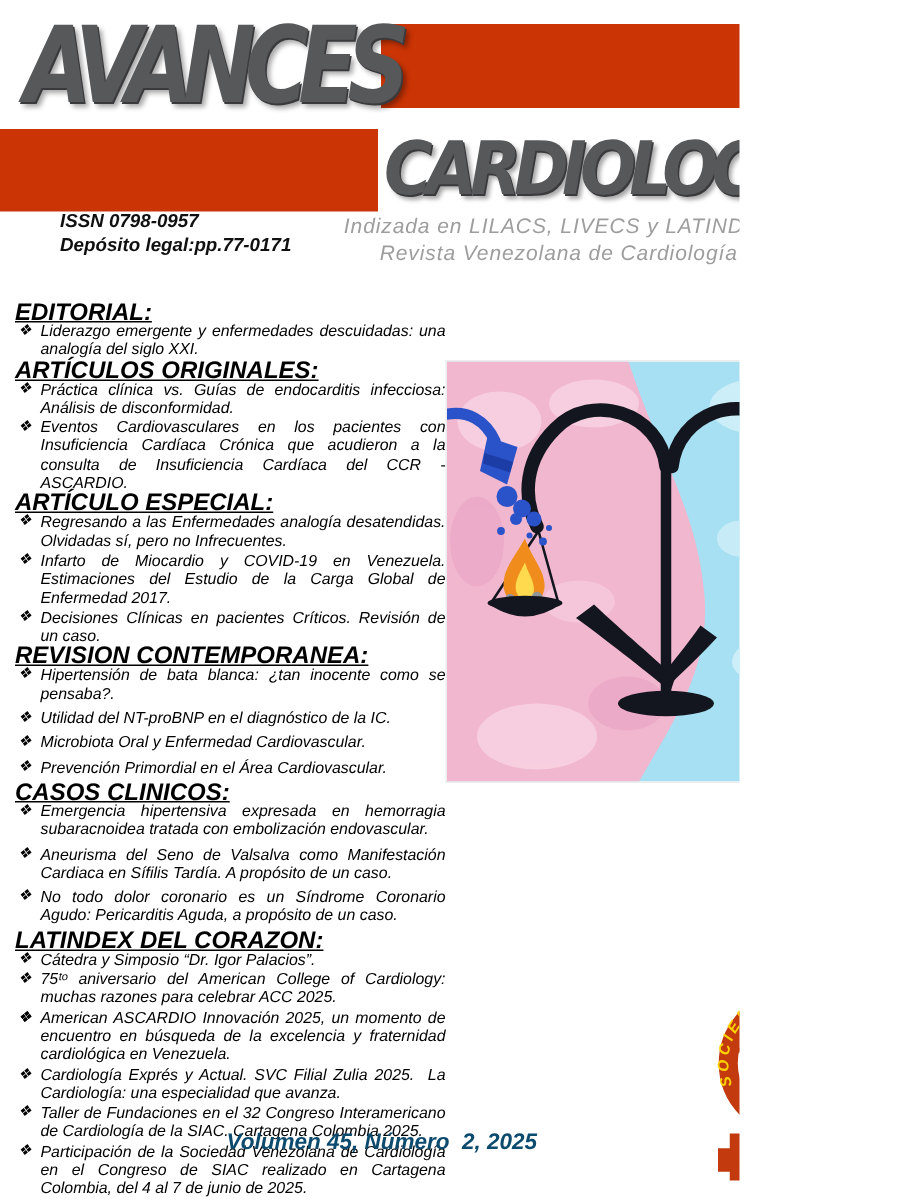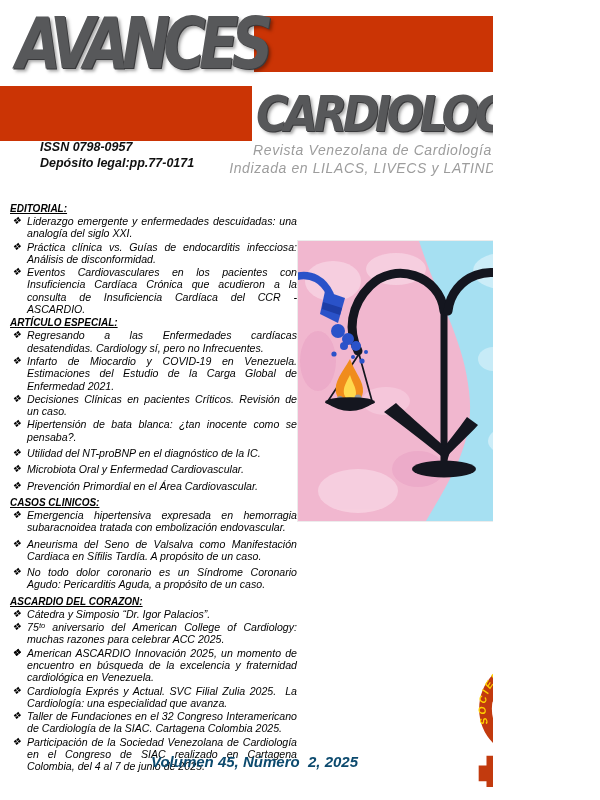--- a/index.html
+++ b/index.html
@@ -25,21 +25,21 @@
     text-shadow:1px 1px 0 #3a3a3c,3px 3px 3px rgba(0,0,0,.35);
     transform:scaleY(1.12);transform-origin:left top;white-space:nowrap;
   }
   .issn{position:absolute;left:8px;top:139px;font-weight:bold;font-size:12.5px;line-height:16px;color:#101010;margin-left:32px;}
   .subtitle{
     position:absolute;left:220px;top:141px;width:305px;text-align:center;
     color:#9d9d9d;font-size:14px;line-height:18px;letter-spacing:.6px;
   }
   
   .toc{position:absolute;left:10px;top:201px;width:287px;font-size:10.6px;line-height:12.3px;}
-  .toc-heading{font-weight:bold;font-size:10px;line-height:13px;text-decoration:underline;margin-top:1px;}
+  .toc-heading{font-weight:bold;font-size:16px;line-height:13px;text-decoration:underline;margin-top:1px;}
   .toc-item{position:relative;padding-left:17px;text-align:justify;margin-bottom:1px;}
   .toc-item .bullet{position:absolute;left:2px;top:0;font-size:10px;}
   .sp .toc-item{margin-bottom:4px;}
   
   .art{position:absolute;left:297px;top:240px;width:300px;height:280px;border:1px solid #ececec;}
   
   .logo{position:absolute;left:465px;top:652px;width:127px;height:142px;}
   
   .footer{position:absolute;left:0;right:0;top:753px;text-align:center;font-weight:bold;font-size:15px;color:#0c4a6e;padding-left:16px;}
 </style>
@@ -52,62 +52,64 @@
   <div class="block block-left"></div>
   <div class="title1">AVANCES</div>
   <div class="title2">CARDIOLOGICOS</div>
 
   <div class="issn">
     <div>ISSN 0798-0957</div>
     <div>Depósito legal:pp.77-0171</div>
   </div>
 
   <div class="subtitle">
+    <div>Indizada en LILACS, LIVECS y LATINDEX</div>
     <div>Revista Venezolana de Cardiología</div>
-    <div>Indizada en LILACS, LIVECS y LATINDEX</div>
   </div>
 
   <div class="toc">
 
     <div class="toc-section">
       <div class="toc-heading">EDITORIAL:</div>
       <div class="toc-item"><span class="bullet">❖</span><span>Liderazgo emergente y enfermedades descuidadas: una analogía del siglo XXI.</span></div>
     </div>
 
     <div class="toc-section">
+      <div class="toc-heading">ARTÍCULOS ORIGINALES:</div>
       <div class="toc-item"><span class="bullet">❖</span><span>Práctica clínica vs. Guías de endocarditis infecciosa: Análisis de disconformidad.</span></div>
       <div class="toc-item"><span class="bullet">❖</span><span>Eventos Cardiovasculares en los pacientes con Insuficiencia Cardíaca Crónica que acudieron a la consulta de Insuficiencia Cardíaca del CCR - ASCARDIO.</span></div>
     </div>
 
     <div class="toc-section">
       <div class="toc-heading">ARTÍCULO ESPECIAL:</div>
-      <div class="toc-item"><span class="bullet">❖</span><span>Regresando a las Enfermedades cardíacas desatendidas. Cardiology sí, pero no Infrecuentes.</span></div>
-      <div class="toc-item"><span class="bullet">❖</span><span>Infarto de Miocardio y COVID-19 en Venezuela. Estimaciones del Estudio de la Carga Global de Enfermedad 2021.</span></div>
+      <div class="toc-item"><span class="bullet">❖</span><span>Regresando a las Enfermedades analogía desatendidas. Olvidadas sí, pero no Infrecuentes.</span></div>
+      <div class="toc-item"><span class="bullet">❖</span><span>Infarto de Miocardio y COVID-19 en Venezuela. Estimaciones del Estudio de la Carga Global de Enfermedad 2017.</span></div>
     </div>
 
     <div class="toc-section">
       <div class="toc-item"><span class="bullet">❖</span><span>Decisiones Clínicas en pacientes Críticos. Revisión de un caso.</span></div>
     </div>
 
     <div class="toc-section sp">
+      <div class="toc-heading">REVISION CONTEMPORANEA:</div>
       <div class="toc-item"><span class="bullet">❖</span><span>Hipertensión de bata blanca: ¿tan inocente como se pensaba?.</span></div>
       <div class="toc-item"><span class="bullet">❖</span><span>Utilidad del NT-proBNP en el diagnóstico de la IC.</span></div>
       <div class="toc-item"><span class="bullet">❖</span><span>Microbiota Oral y Enfermedad Cardiovascular.</span></div>
       <div class="toc-item"><span class="bullet">❖</span><span>Prevención Primordial en el Área Cardiovascular.</span></div>
     </div>
 
     <div class="toc-section sp">
       <div class="toc-heading">CASOS CLINICOS:</div>
       <div class="toc-item"><span class="bullet">❖</span><span>Emergencia hipertensiva expresada en hemorragia subaracnoidea tratada con embolización endovascular.</span></div>
       <div class="toc-item"><span class="bullet">❖</span><span>Aneurisma del Seno de Valsalva como Manifestación Cardiaca en Sífilis Tardía. A propósito de un caso.</span></div>
       <div class="toc-item"><span class="bullet">❖</span><span>No todo dolor coronario es un Síndrome Coronario Agudo: Pericarditis Aguda, a propósito de un caso.</span></div>
     </div>
 
     <div class="toc-section">
-      <div class="toc-heading">ASCARDIO DEL CORAZON:</div>
+      <div class="toc-heading">LATINDEX DEL CORAZON:</div>
       <div class="toc-item"><span class="bullet">❖</span><span>Cátedra y Simposio “Dr. Igor Palacios”.</span></div>
       <div class="toc-item"><span class="bullet">❖</span><span>75ᵗᵒ aniversario del American College of Cardiology: muchas razones para celebrar ACC 2025.</span></div>
       <div class="toc-item"><span class="bullet">❖</span></div>
       <div class="toc-item"><span class="bullet">❖</span><span>American ASCARDIO Innovación 2025, un momento de encuentro en búsqueda de la excelencia y fraternidad cardiológica en Venezuela.</span></div>
       <div class="toc-item"><span class="bullet">❖</span><span>Cardiología Exprés y Actual. SVC Filial Zulia 2025.&nbsp; La Cardiología: una especialidad que avanza.</span></div>
       <div class="toc-item"><span class="bullet">❖</span><span>Taller de Fundaciones en el 32 Congreso Interamericano de Cardiología de la SIAC. Cartagena Colombia 2025.</span></div>
       <div class="toc-item"><span class="bullet">❖</span><span>Participación de la Sociedad Venezolana de Cardiología en el Congreso de SIAC realizado en Cartagena Colombia, del 4 al 7 de junio de 2025.</span></div>
     </div>
   </div>
 

